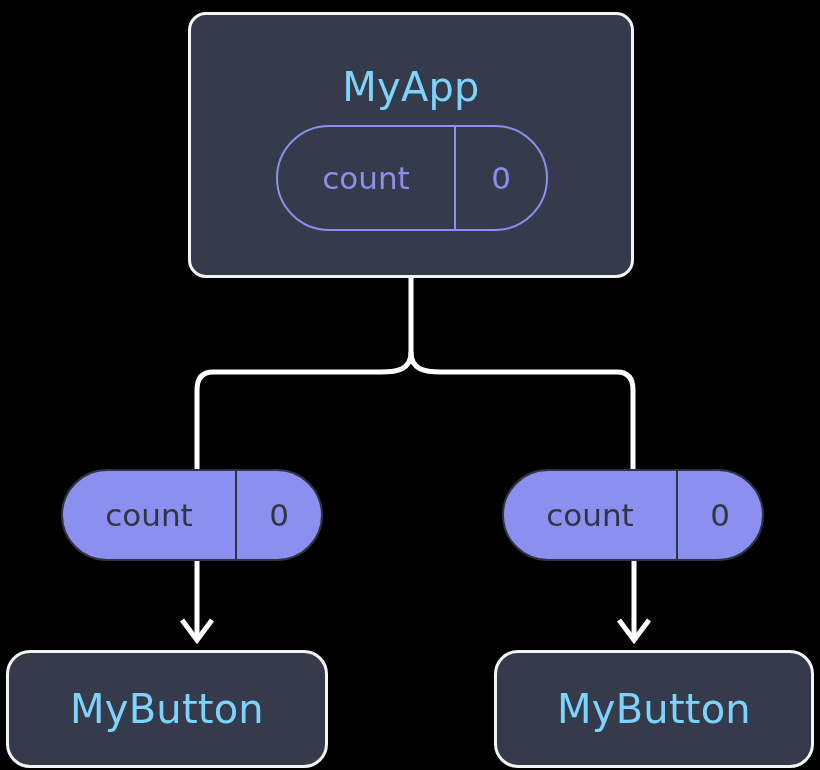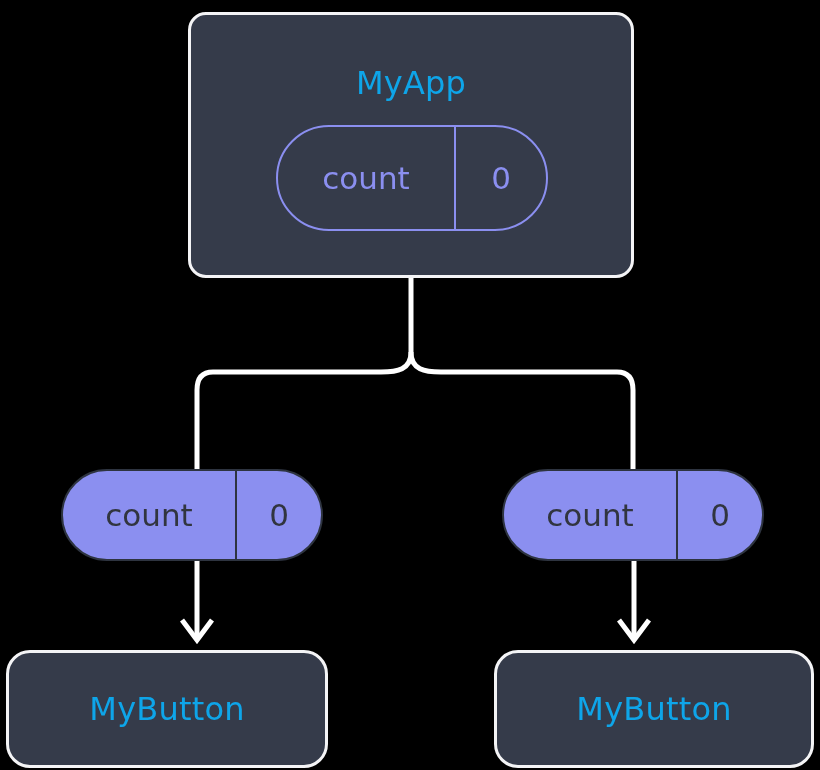--- a/index.html
+++ b/index.html
@@ -33,22 +33,22 @@
     position: absolute;
     background: #353b4a;
     border: 3px solid #f4f4f6;
     border-radius: 24px;
     box-sizing: border-box;
     display: flex;
     flex-direction: column;
     align-items: center;
   }
   .comp-title {
-    color: #0ea5e9;
-    font-size: 32px;
+    color: #7dd3fc;
+    font-size: 40px;
     line-height: 1;
     letter-spacing: 0.2px;
     white-space: nowrap;
   }
 
   
   #root-node {
     left: 188px;
     top: 12px;
     width: 446px;

